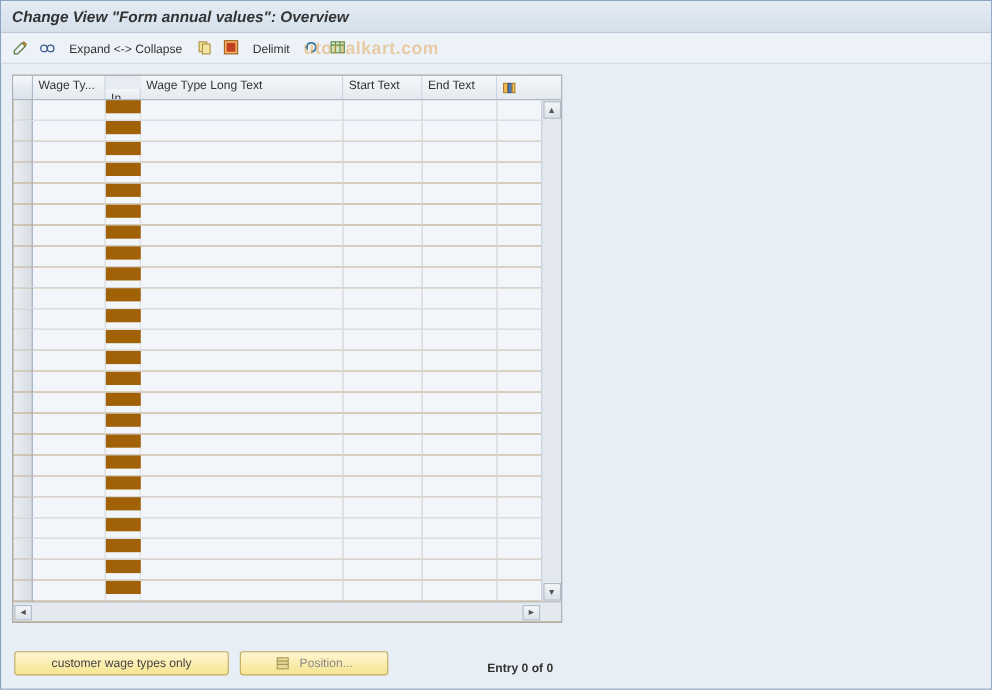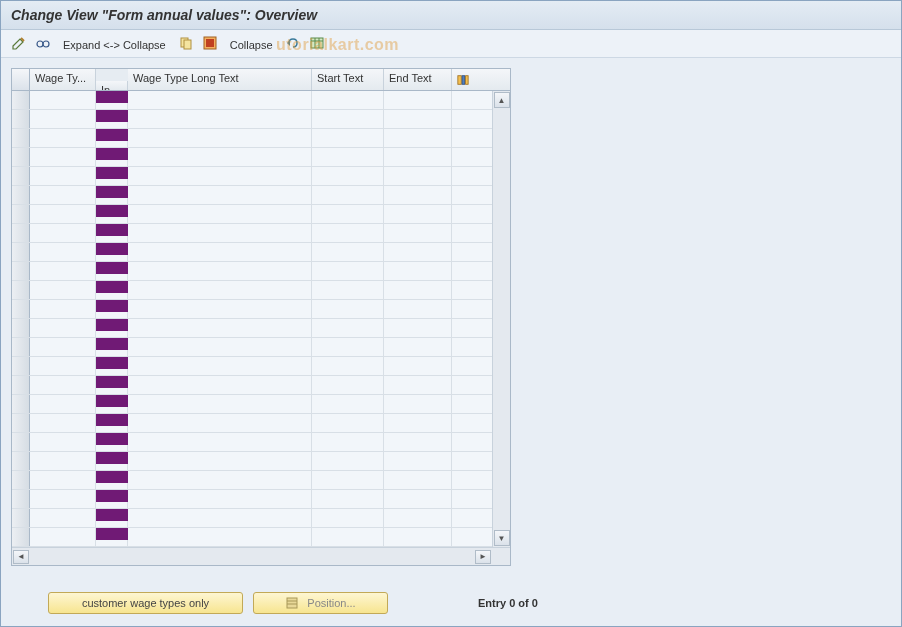--- a/index.html
+++ b/index.html
@@ -47,21 +47,21 @@
     .toolbar-text {
       padding: 2px 6px;
       color: #333;
       cursor: pointer;
       font-size: 11px;
     }
     .table-container {
       margin: 10px;
       width: 500px;
       height: 498px;
-      background: #701a75;
+      background: #a16207;
       border: 1px solid #a9b8c8;
       display: flex;
       flex-direction: column;
       position: relative;
     }
     .table-header {
       display: flex;
       background: #e6ecf2;
       border-bottom: 1px solid #a9b8c8;
       height: 22px;
@@ -165,23 +165,22 @@
     .scroll-track-h {
       flex: 1;
       height: 14px;
     }
     .bottom-bar {
       position: absolute;
       bottom: 12px;
       left: 12px;
       right: 12px;
       display: flex;
-      align-items: center;
+      align-items: flex-end;
       gap: 10px;
-      margin-left: 35px;
     }
     .btn {
       height: 22px;
       padding: 0 12px;
       background: linear-gradient(#fef6d2, #f7e590);
       border: 1px solid #c2a957;
       border-radius: 3px;
       cursor: pointer;
       font-size: 11px;
       color: #444;
@@ -253,21 +252,21 @@
         <rect x="3" y="3" width="7" height="9" fill="#f4e4a0" stroke="#b09040"></rect>
         <rect x="6" y="5" width="7" height="9" fill="#f4e4a0" stroke="#b09040"></rect>
       </svg>
   </span>
   <span class="toolbar-icon">
     <svg class="icon-svg" viewBox="0 0 16 16">
         <rect x="2" y="2" width="12" height="12" fill="#f4b060" stroke="#a06020"></rect>
         <rect x="4" y="4" width="8" height="8" fill="#c04020"></rect>
       </svg>
   </span>
-  <span class="toolbar-text">Collapse</span>
+  <span class="toolbar-text">Delimit</span>
   <span class="toolbar-icon">
     <svg class="icon-svg" viewBox="0 0 16 16">
         <path d="M4 8 Q4 4 8 4 Q12 4 12 8 Q12 12 8 12" fill="none" stroke="#3a7a9a" stroke-width="1.5"></path>
         <path d="M2 8 L5 5 L5 11 Z" fill="#3a7a9a"></path>
       </svg>
   </span>
   <span class="toolbar-icon">
     <svg class="icon-svg" viewBox="0 0 16 16">
         <rect x="2" y="3" width="12" height="10" fill="#d4e8c4" stroke="#5a8a4a"></rect>
         <line x1="2" y1="6" x2="14" y2="6" stroke="#5a8a4a"></line>

